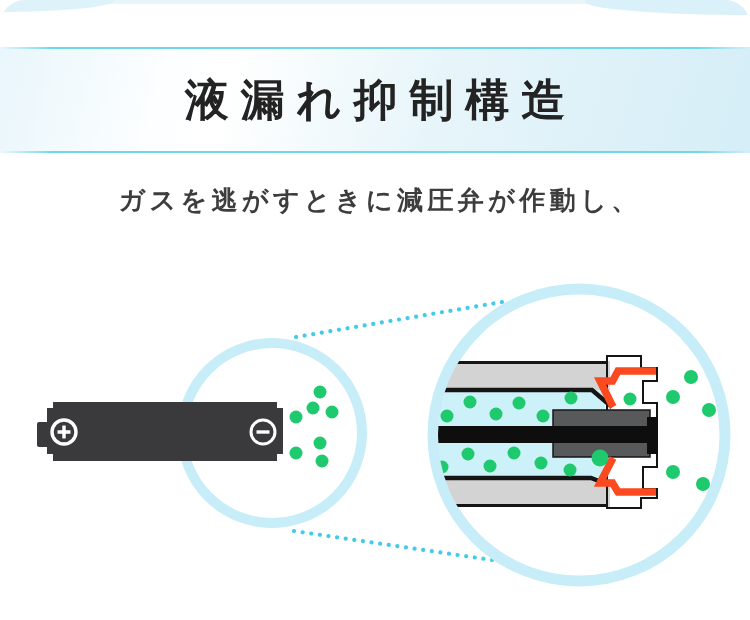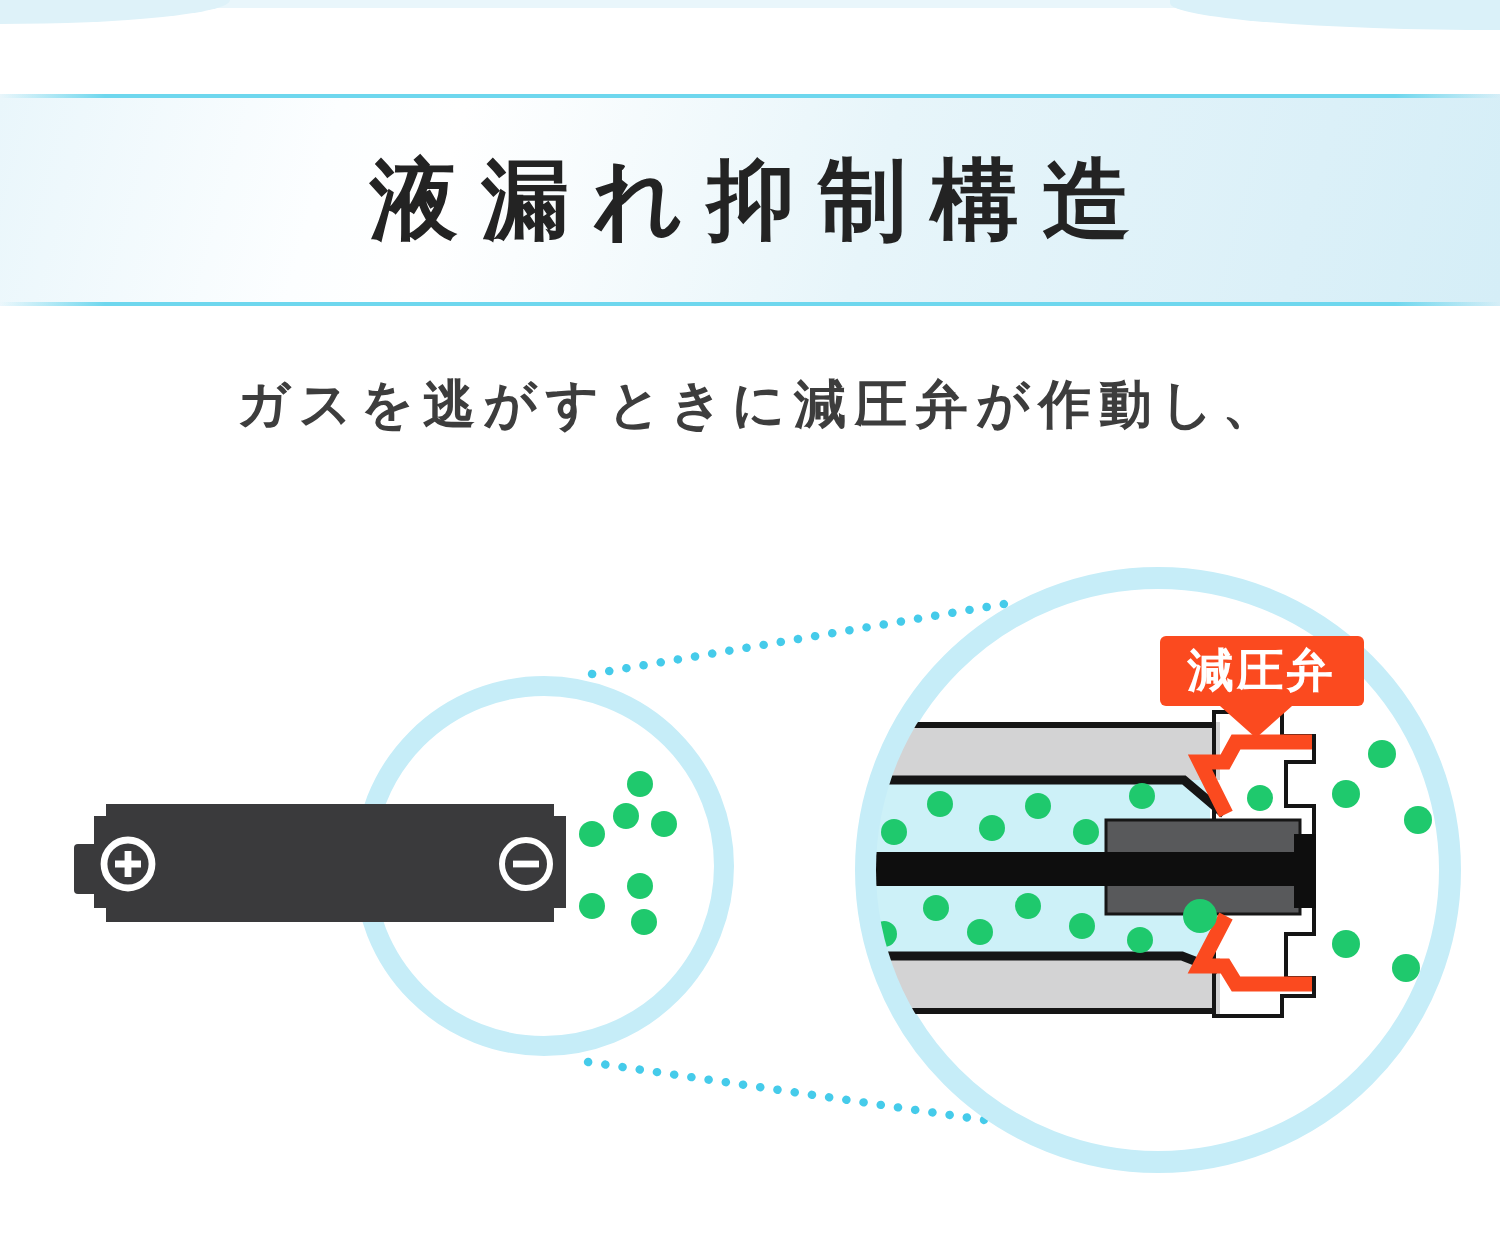--- a/index.html
+++ b/index.html
@@ -1,18 +1,19 @@
 <!DOCTYPE html>
 <html style="--accent-red: #fb4a1f; --particle-green: #1fc96d; --ring-blue: #c6edf8; --connector-blue: #45cbea; --electrolyte-cyan: #cdf1f8; --casing-gray: #d3d3d4; --block-gray: #58595b; --battery-dark: #3a3a3c; --ink-black: #151515; --banner-line-blue: #6ed7ee; --title-color: #232323; --subtitle-color: #3d3d3d;"><head>
 <meta charset="utf-8">
 <style>
   html,body{margin:0;padding:0;background:#fff;}
   .page{
     position:relative;width:750px;height:620px;overflow:hidden;background:#ffffff;
-    font-family:Liberation Sans, sans-serif;
+    font-family:Liberation Mono, monospace;
+    border-radius:25px;
   }
   
   .top-deco{position:absolute;top:0;left:0;width:750px;height:16px;}
   .top-deco .strip{position:absolute;top:0;left:0;right:0;height:4px;background:#e9f6fb;}
   .top-deco .left-arc{position:absolute;top:0;left:0;width:115px;height:12px;background:#def2f9;border-bottom-right-radius:100% 100%;}
   .top-deco .right-arc{position:absolute;top:0;right:0;width:165px;height:15px;background:#daf1f9;border-bottom-left-radius:100% 90%;}
 
   
   .banner{
     position:absolute;top:47px;left:0;width:750px;height:106px;
@@ -160,18 +161,14 @@
 
     <g id="dots-escaped">
         <circle cx="673" cy="397" r="7" class="dot"></circle>
         <circle cx="691" cy="377" r="7" class="dot"></circle>
         <circle cx="709" cy="410" r="7" class="dot"></circle>
         <circle cx="673" cy="472" r="7" class="dot"></circle>
         <circle cx="703" cy="484" r="7" class="dot"></circle>
       </g>
   </svg>
 
-  <div class="callout">
-    <span>減圧弁</span>
-    <span class="pointer"></span>
-  </div>
 
 </div>
 
 </body></html>

